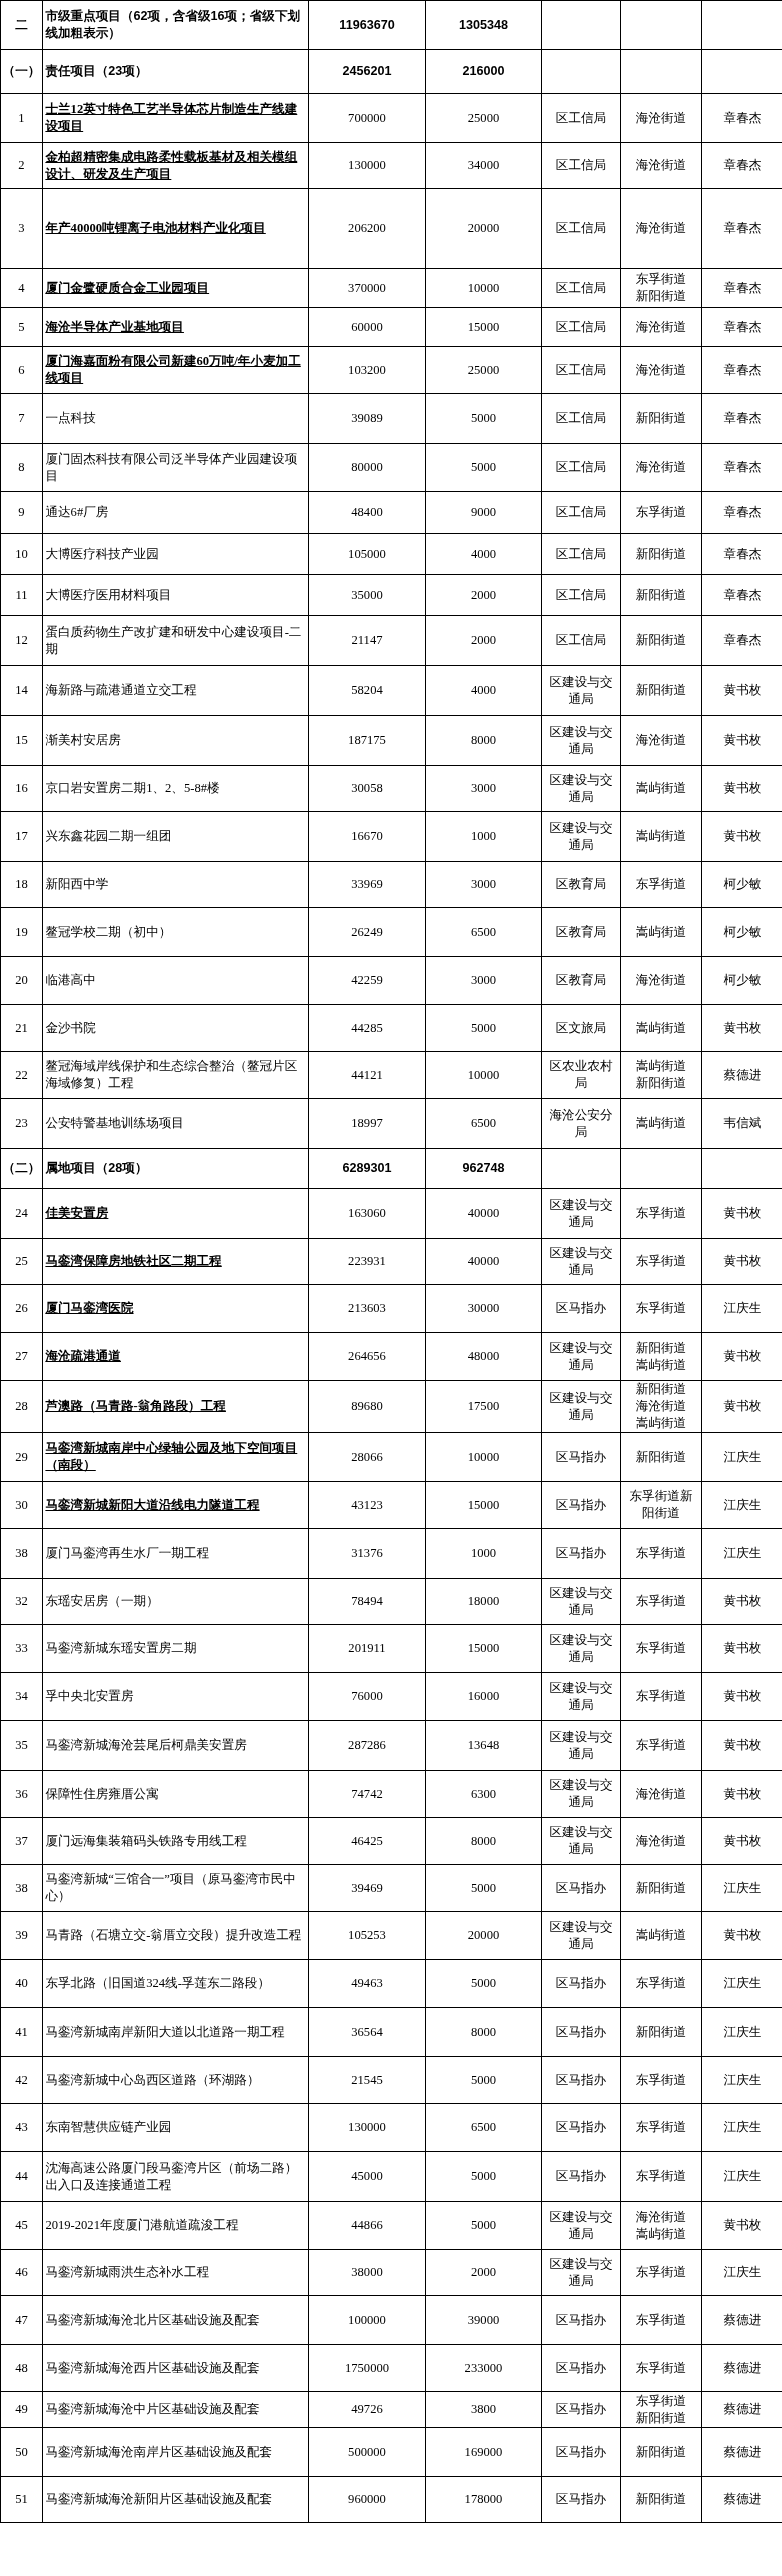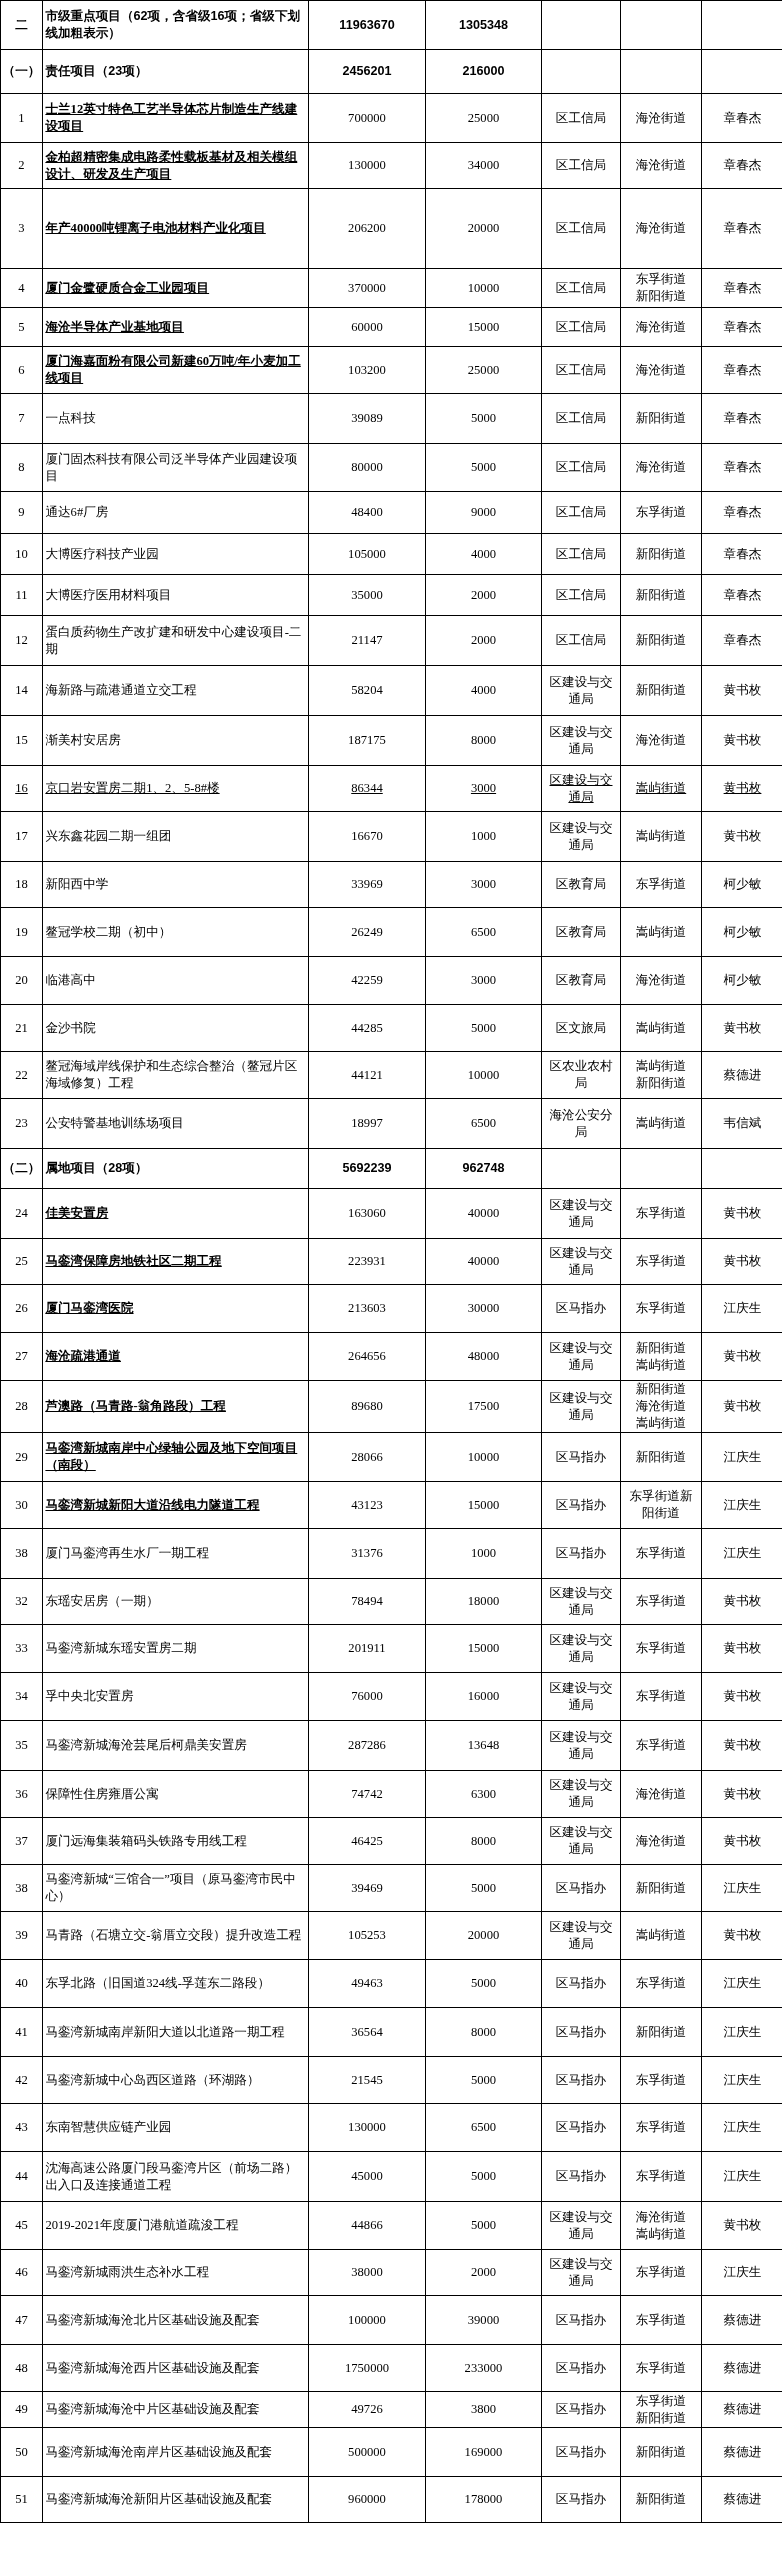--- a/index.html
+++ b/index.html
@@ -192,24 +192,24 @@
       </tr>
       <tr class="" style="height: 50px;">
         <td class="num">15</td>
         <td class="name">渐美村安居房</td>
         <td class="v1">187175</td>
         <td class="v2">8000</td>
         <td class="bureau">区建设与交通局</td>
         <td class="street">海沧街道</td>
         <td class="person">黄书枚</td>
       </tr>
-      <tr class="" style="height: 46px; text-decoration: underline;">
+      <tr class="" style="height: 46px;">
         <td class="num">16</td>
         <td class="name">京口岩安置房二期1、2、5-8#楼</td>
-        <td class="v1">86344</td>
+        <td class="v1">30058</td>
         <td class="v2">3000</td>
         <td class="bureau">区建设与交通局</td>
         <td class="street">嵩屿街道</td>
         <td class="person">黄书枚</td>
       </tr>
       <tr class="" style="height: 50px;">
         <td class="num">17</td>
         <td class="name">兴东鑫花园二期一组团</td>
         <td class="v1">16670</td>
         <td class="v2">1000</td>
@@ -268,21 +268,21 @@
         <td class="name">公安特警基地训练场项目</td>
         <td class="v1">18997</td>
         <td class="v2">6500</td>
         <td class="bureau">海沧公安分局</td>
         <td class="street">嵩屿街道</td>
         <td class="person">韦信斌</td>
       </tr>
       <tr class="section" style="height: 40px;">
         <td class="num">（二）</td>
         <td class="name">属地项目（28项）</td>
-        <td class="v1">5692239</td>
+        <td class="v1">6289301</td>
         <td class="v2">962748</td>
         <td class="bureau"></td>
         <td class="street"></td>
         <td class="person"></td>
       </tr>
       <tr class=" provincial" style="height: 50px;">
         <td class="num">24</td>
         <td class="name">佳美安置房</td>
         <td class="v1">163060</td>
         <td class="v2">40000</td>

